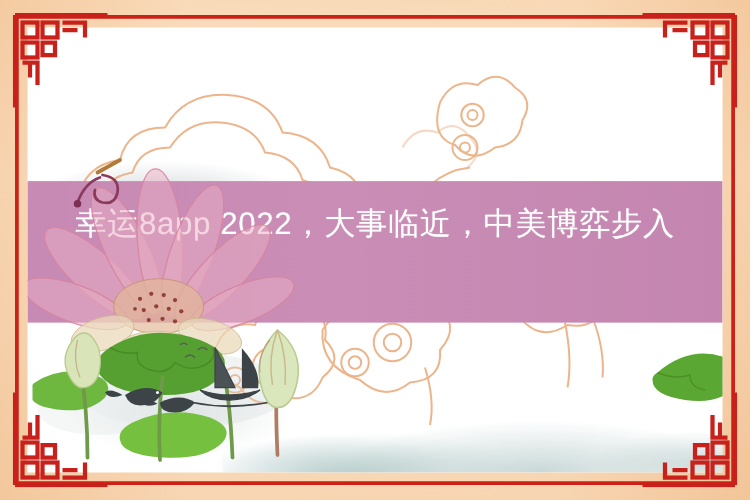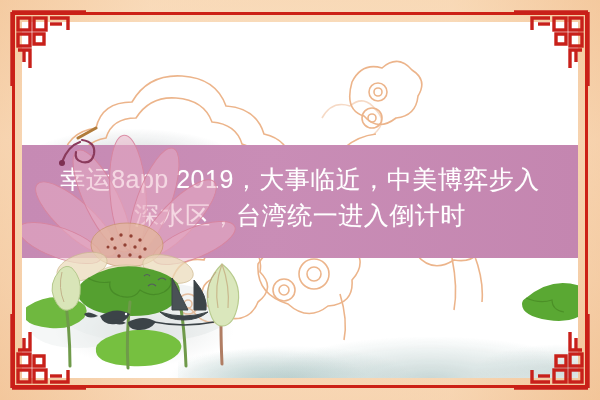--- a/index.html
+++ b/index.html
@@ -290,22 +290,21 @@
     </svg>
 
     <svg class="art art-pad-right" width="70" height="60" viewBox="0 0 70 60">
       <path d="M6 34 q26 -22 54 -12 q18 8 8 24 q-14 14 -40 10 q-26 -4 -26 -16 q0 -4 4 -6z" fill="#5aa833"></path>
       <path d="M6 34 q14 6 26 2 q0 10 12 12" fill="none" stroke="#42811f" stroke-width="1.1" opacity="0.6"></path>
     </svg>
 
     <div class="banner">
       <div class="veil"></div>
       <div class="banner-text">
-        <span class="banner-line">幸运8app 2019，大事临近，中美博弈步入</span>
-        <span class="banner-line">深水区，台湾统一进入倒计时</span>
+        <span class="banner-line">幸运8app 2022，大事临近，中美博弈步入</span>
       </div>
     </div>
 
   </div>
 
   <div class="frame-rule"></div>
 
   <svg class="corner c-tl" viewBox="0 0 78 78">
     <g fill="none" stroke="#c8201a" stroke-width="3.4">
       <path d="M2 2 H76"></path>

